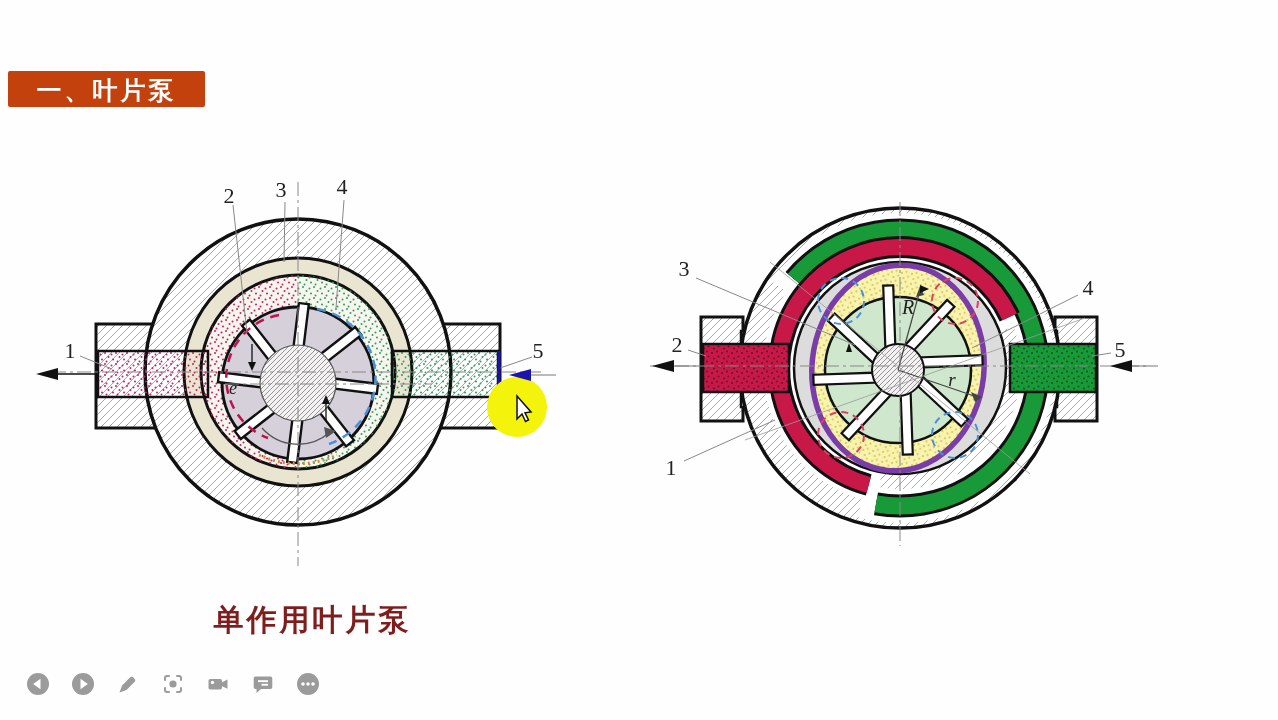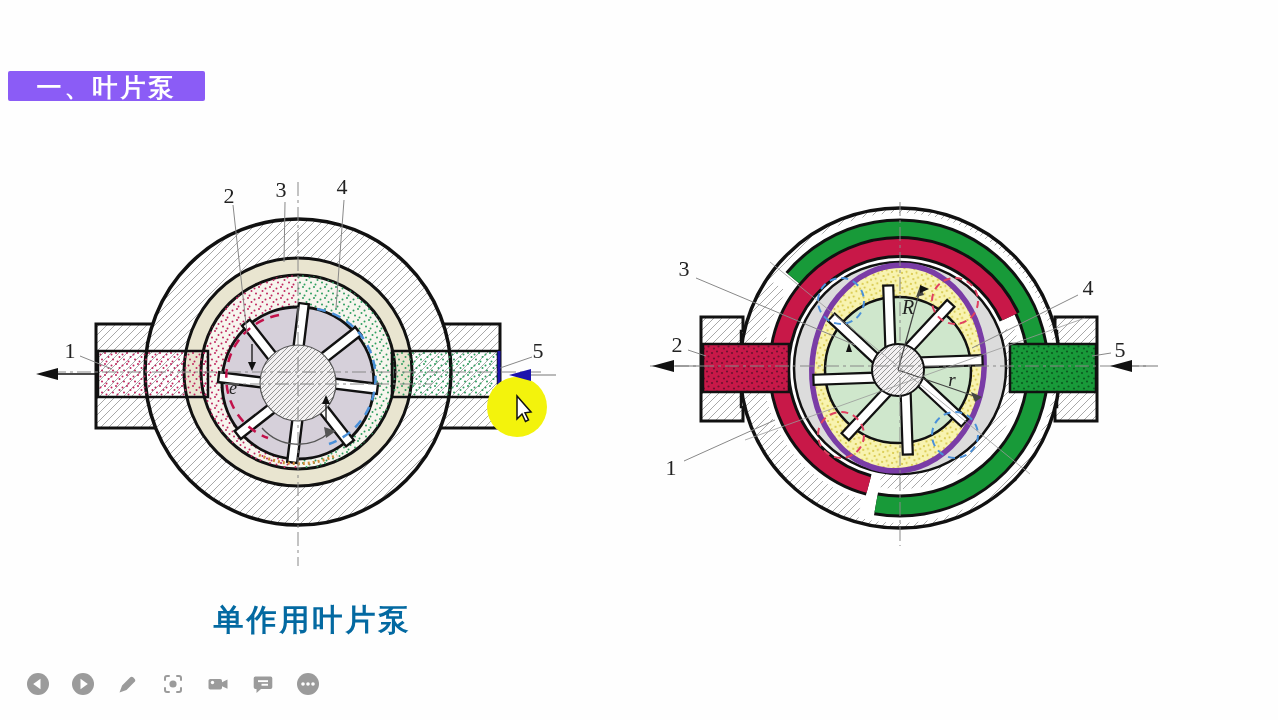--- a/index.html
+++ b/index.html
@@ -1,27 +1,27 @@
 <!DOCTYPE html>
 <html><head>
 <meta charset="utf-8">
 <style>
   * { margin:0; padding:0; box-sizing:border-box; }
   html,body { width:1278px; height:720px; overflow:hidden; background:#fefefe;
               font-family:"Liberation Sans", sans-serif; }
   #stage { position:relative; width:1278px; height:720px; background:#fefefe; }
 
-  .title-badge { position:absolute; left:8px; top:71px; width:197px; height:30px;
-    background:#8b5cf6; color:#fff; display:flex; align-items:flex-start; justify-content:center;
+  .title-badge { position:absolute; left:8px; top:71px; width:197px; height:36px;
+    background:#c2410c; color:#fff; display:flex; align-items:flex-end; justify-content:center;
     font-size:25px; font-weight:bold; letter-spacing:3px; border-radius:2px; }
 
   .diagram-svg { position:absolute; left:0; top:150px; width:1278px; height:430px; }
 
   .caption { position:absolute; top:600px; height:40px; display:flex; align-items:center;
-    justify-content:center; color:#0369a1; font-size:30px; font-weight:600; letter-spacing:3px; }
+    justify-content:center; color:#7f1d1d; font-size:30px; font-weight:600; letter-spacing:3px; }
   .caption.left  { left:150px; width:325px; }
   .caption.right { left:735px; width:325px; }
 
   .toolbar { position:absolute; left:25px; top:669px; height:30px; display:flex; gap:19px;
     align-items:center; }
   .tool-btn { width:26px; height:26px; border:none; background:transparent; padding:0;
     display:flex; align-items:center; justify-content:center; cursor:pointer; }
   .tool-btn svg { width:24px; height:24px; }
   .ic { fill:#9b9b9b; }
   .ic-stroke { stroke:#9b9b9b; fill:none; stroke-width:2; stroke-linecap:round; }

